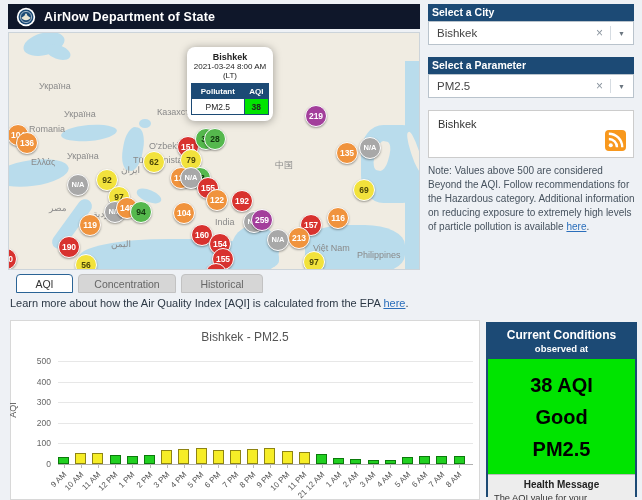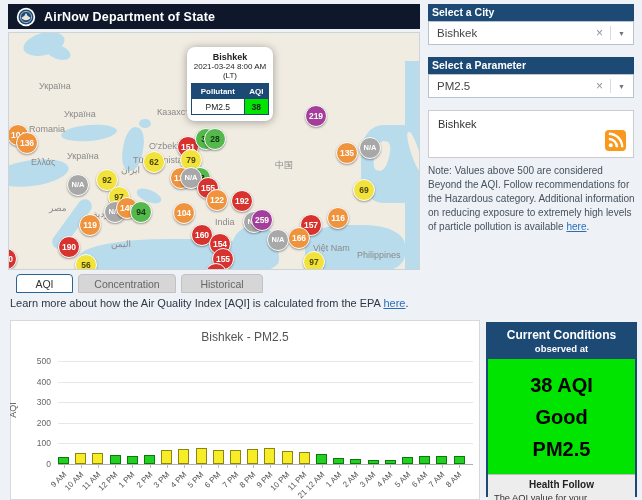--- a/index.html
+++ b/index.html
@@ -172,21 +172,21 @@
         <div class="marker m-orange" style="left: 164px; top: 169px;">104</div>
         <div class="marker m-red" style="left: 182px; top: 191px;">160</div>
         <div class="marker m-red" style="left: 200px; top: 200px;">154</div>
         <div class="marker m-red" style="left: 203px; top: 215px;">155</div>
         <div class="marker m-red" style="left: 196px; top: 230px;">152</div>
         <div class="marker m-red" style="left: 222px; top: 157px;">192</div>
         <div class="marker m-gray" style="left: 234px; top: 178px;">N/A</div>
         <div class="marker m-purple" style="left: 242px; top: 176px;">259</div>
         <div class="marker m-red" style="left: 291px; top: 181px;">157</div>
         <div class="marker m-orange" style="left: 318px; top: 174px;">116</div>
-        <div class="marker m-orange" style="left: 279px; top: 194px;">166</div>
+        <div class="marker m-orange" style="left: 279px; top: 194px;">213</div>
         <div class="marker m-gray" style="left: 258px; top: 196px;">N/A</div>
         <div class="marker m-yellow" style="left: 294px; top: 218px;">97</div>
         <div class="marker m-purple" style="left: 296px; top: 72px;">219</div>
         <div class="marker m-orange" style="left: 327px; top: 109px;">135</div>
         <div class="marker m-gray" style="left: 350px; top: 104px;">N/A</div>
         <div class="marker m-yellow" style="left: 344px; top: 146px;">69</div>
       </div>
 
     <div class="popup">
       <div class="pc">Bishkek</div>
@@ -336,18 +336,18 @@
     <div class="cch">
       <div class="c1">Current Conditions</div>
       <div class="c2">observed at</div>
     </div>
     <div class="ccg">
       <div class="g">38 AQI</div>
       <div class="g">Good</div>
       <div class="g">PM2.5</div>
     </div>
     <div class="cchm">
-      <div class="hm-t">Health Follow</div>
+      <div class="hm-t">Health Message</div>
       <div class="hm-b">The AQI value for your community is between 0 and 50. Air quality is satisfactory and poses little or no health risk.</div>
     </div>
   </div>
 
 </div>
 
 </body></html>

